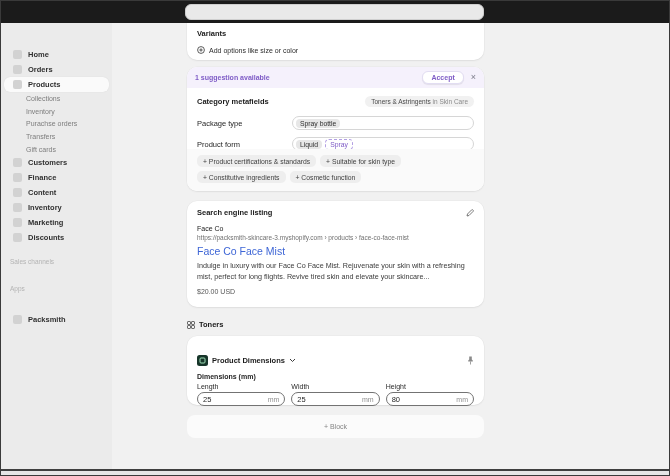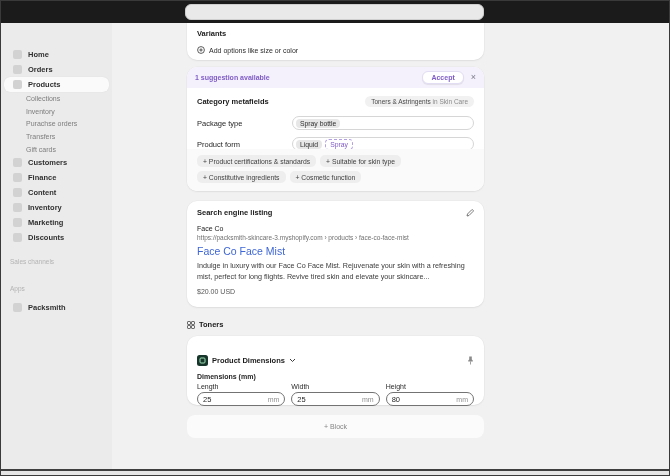--- a/index.html
+++ b/index.html
@@ -20,21 +20,21 @@
   .sidebar{ position:absolute; top:22px; left:0; width:111px; bottom:6px; background:#ebebeb; padding-top:24px; }
   .nav-item{ display:flex; align-items:center; gap:6px; height:15px; padding:0 6px 0 9px; margin:0 3px; border-radius:6px; cursor:pointer; }
   .nav-item.active{ background:#fafafa; box-shadow:0 0 1px rgba(0,0,0,.12); }
   .nav-ico{ width:9px; height:9px; background:#d2d2d2; border-radius:2px; flex:0 0 auto; }
   .nav-label{ font-size:7.5px; font-weight:600; color:#303030; white-space:nowrap; }
   .sub-item{ display:flex; align-items:center; height:12.7px; padding-left:25px; cursor:pointer; }
   .sub-label{ font-size:7px; color:#7d7d7d; white-space:nowrap; }
   .side-section{ font-size:6.5px; color:#b3b3b3; padding-left:9px; white-space:nowrap; }
   .sec-sales{ margin-top:13px; }
   .sec-apps{ margin-top:20px; }
-  .app-row{ margin-top:8px;align-items:center; }
+  .app-row{ margin-top:20px;align-items:center; }
   
   .card{ position:absolute; left:186px; width:297px; background:#fff; border-radius:10px;
          box-shadow:0 1px 2px rgba(0,0,0,.06), 0 0 0 .5px rgba(0,0,0,.04); }
   .card-title{ font-size:7.5px; font-weight:700; color:#1a1a1a; }
   
   .card-variants{ top:22px; height:37px; border-radius:0 0 10px 10px; padding:6px 10px; }
   .add-option{ display:flex; align-items:center; gap:4px; margin-top:8px; cursor:pointer; }
   .add-option span{ font-size:7px; color:#2b2b2b; }
   
   .card-suggest{ top:66px; height:124px; }

